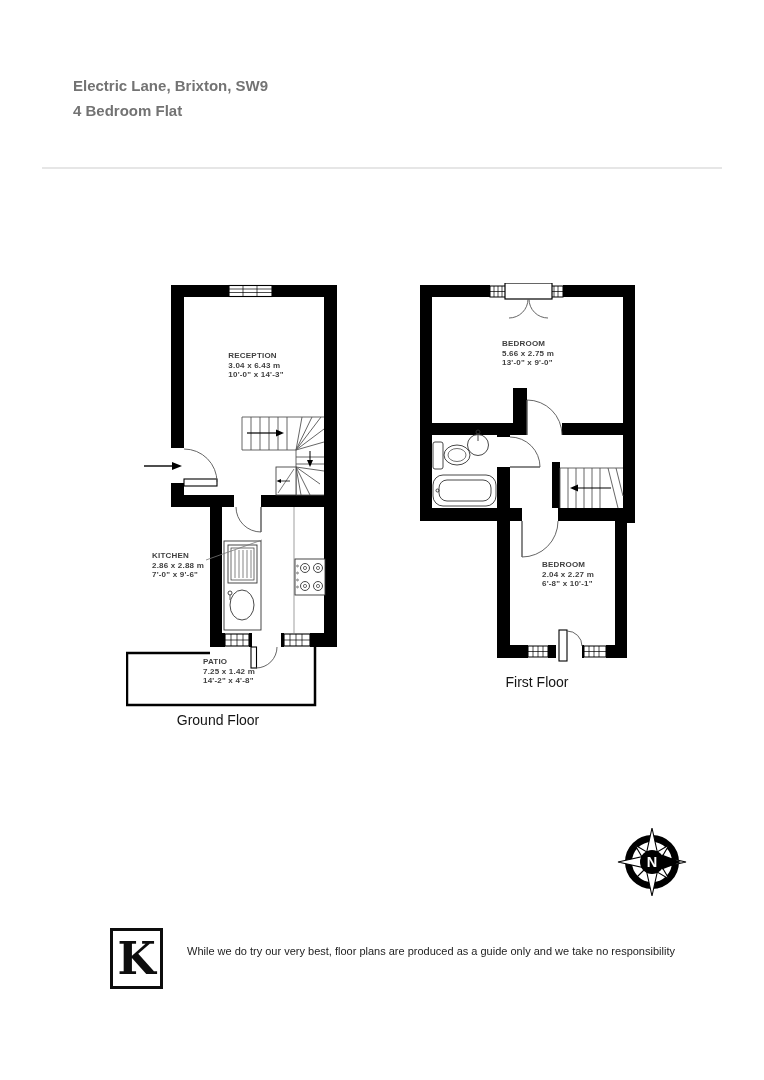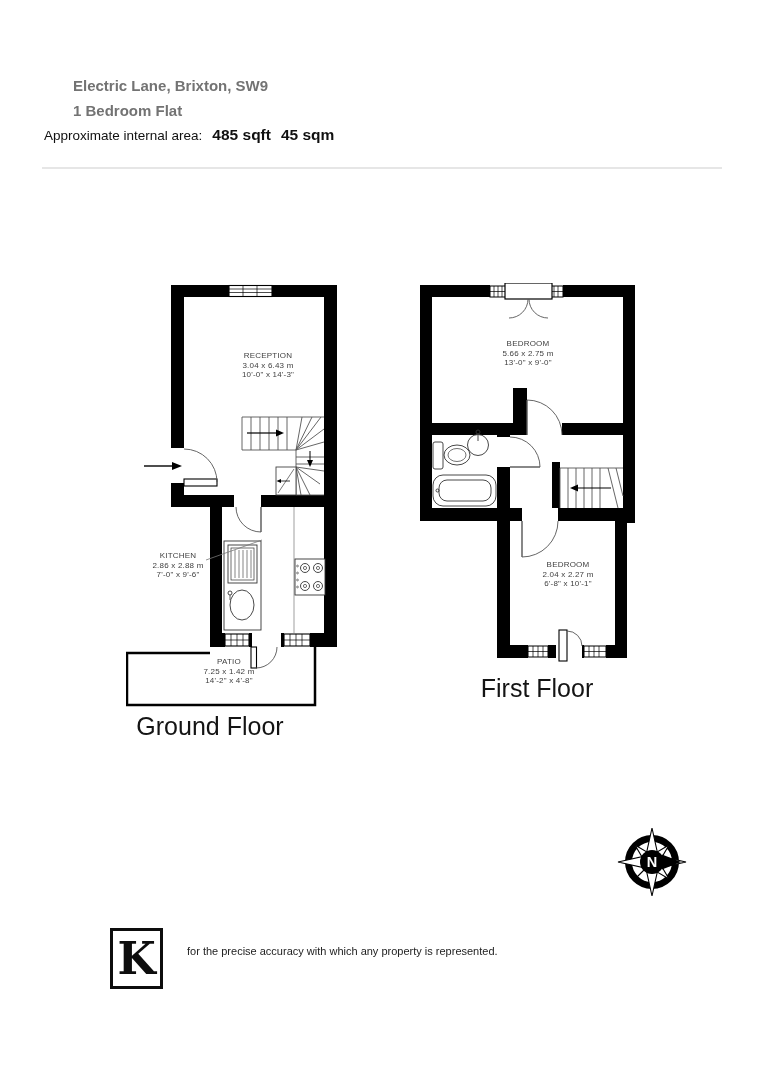--- a/index.html
+++ b/index.html
@@ -4,40 +4,35 @@
 <style>
   html,body{margin:0;padding:0;background:#fff;}
   body{width:764px;height:1080px;font-family:"Liberation Sans",sans-serif;}
   .page{position:relative;width:764px;height:1080px;background:#ffffff;overflow:hidden;}
   .abs{position:absolute;}
   .hdr-line{position:absolute;left:44px;font-weight:bold;font-size:15px;color:#737373;white-space:nowrap;margin-left:29px;}
   .area-row{position:absolute;left:44px;top:126px;display:flex;align-items:baseline;white-space:nowrap;color:#101010;}
   .area-label{font-size:13.5px;font-weight:normal;}
   .area-val{font-size:15.5px;font-weight:bold;margin-left:10px;}
   .divider{position:absolute;left:42px;top:167px;width:680px;height:2px;background:#e6e6e6;}
-  .room-label{position:absolute;transform:translateX(-50%);text-align:center;font-size:8px;line-height:9.5px;color:#3f3f3f;white-space:nowrap;letter-spacing:.2px;}
-  .floor-title{position:absolute;transform:translateX(-50%);font-size:25px;color:#141414;white-space:nowrap;text-align:right;}
+  .room-label{position:absolute;transform:translateX(-50%);text-align:left;font-size:8px;line-height:9.5px;color:#3f3f3f;white-space:nowrap;letter-spacing:.2px;font-weight:bold;}
+  .floor-title{position:absolute;transform:translateX(-50%);font-size:14px;color:#141414;white-space:nowrap;text-align:right;}
   .plan-svg{position:absolute;}
   .k-logo{position:absolute;left:110px;top:928px;width:47px;height:55px;border:3px solid #0d0d0d;display:flex;align-items:center;justify-content:center;background:#fff;}
   .k-letter{font-family:"DejaVu Serif",serif;font-weight:bold;font-size:44px;color:#0d0d0d;line-height:1;}
   .disclaimer{position:absolute;left:187px;top:944px;width:490px;font-size:11px;line-height:14.5px;color:#222;}
   svg{display:block;}
 </style>
 </head>
 <body>
 
 <div class="page">
 
   <div class="hdr-line" style="top:77px">Electric Lane, Brixton, SW9</div>
-  <div class="hdr-line" style="top:102px">1 Bedroom Flat</div>
-  <div class="area-row">
-    <span class="area-label">Approximate internal area:</span>
-    <span class="area-val">485 sqft</span>
-    <span class="area-val">45 sqm</span>
-  </div>
+  <div class="hdr-line" style="top:102px">4 Bedroom Flat</div>
   <div class="divider"></div>
 
   <svg class="plan-svg" style="left:126px;top:283px" width="216" height="430" viewBox="0 0 216 430">
 
     <g stroke="#000" stroke-width="2.5" fill="none">
       <path d="M84,370 L1,370 L1,422 L189,422 L189,364"></path>
     </g>
 
     <g fill="#000">
       <rect x="45" y="2" width="58" height="12"></rect>
@@ -233,21 +228,21 @@
       <rect x="164" y="363" width="22" height="11" fill="#fff" stroke="#000" stroke-width="1"></rect>
       <path d="M169,363 V374 M174,363 V374 M179,363 V374" stroke="#000" stroke-width="0.7" fill="none"></path>
       <line x1="164" y1="368.5" x2="186" y2="368.5" stroke="#000" stroke-width="0.7"></line>
     </g>
     <g>
       <rect x="139" y="347" width="8" height="31" fill="#fff" stroke="#000" stroke-width="1.1"></rect>
       <path d="M147,348 A15,15 0 0 1 162,363" fill="none" stroke="#555" stroke-width="0.9"></path>
     </g>
   </svg>
 
-  <div class="room-label" style="left:268px;top:351px">
+  <div class="room-label" style="left:256px;top:351px">
     <div>RECEPTION</div>
     <div>3.04 x 6.43 m</div>
     <div>10'-0" x 14'-3"</div>
   </div>
   <div class="room-label" style="left:178px;top:551px">
     <div>KITCHEN</div>
     <div>2.86 x 2.88 m</div>
     <div>7'-0" x 9'-6"</div>
   </div>
   <div class="room-label" style="left:229px;top:657px">
@@ -259,21 +254,21 @@
     <div>BEDROOM</div>
     <div>5.66 x 2.75 m</div>
     <div>13'-0" x 9'-0"</div>
   </div>
   <div class="room-label" style="left:568px;top:560px">
     <div>BEDROOM</div>
     <div>2.04 x 2.27 m</div>
     <div>6'-8" x 10'-1"</div>
   </div>
 
-  <div class="floor-title" style="left:210px;top:712px">Ground Floor</div>
+  <div class="floor-title" style="left:218px;top:712px">Ground Floor</div>
   <div class="floor-title" style="left:537px;top:674px">First Floor</div>
 
   <svg class="abs" style="left:617px;top:827px" width="70" height="70" viewBox="0 0 70 70">
     <circle cx="35" cy="35" r="23.5" fill="none" stroke="#000" stroke-width="7"></circle>
     <g fill="#fff" stroke="#000" stroke-width="1.1">
       <polygon points="35,1 40.5,26 29.5,26"></polygon>
       <polygon points="69,35 44,29.5 44,40.5"></polygon>
       <polygon points="35,69 29.5,44 40.5,44"></polygon>
       <polygon points="1,35 26,40.5 26,29.5"></polygon>
       <polygon points="52,18 37.5,26.5 43.5,32.5"></polygon>
@@ -284,16 +279,16 @@
     <circle cx="35" cy="35" r="12" fill="#000"></circle>
     <polygon points="45,27.5 64,35 45,42.5" fill="#000"></polygon>
     <text x="35" y="40" text-anchor="middle" fill="#fff" font-size="14.5" font-weight="bold" font-family="Liberation Sans, sans-serif">N</text>
   </svg>
 
   <div class="k-logo">
     <span class="k-letter">K</span>
   </div>
 
   <div class="disclaimer">
-    <div>for the precise accuracy with which any property is represented.</div>
+    <div>While we do try our very best, floor plans are produced as a guide only and we take no responsibility</div>
   </div>
 
 </div>
 
 </body></html>

